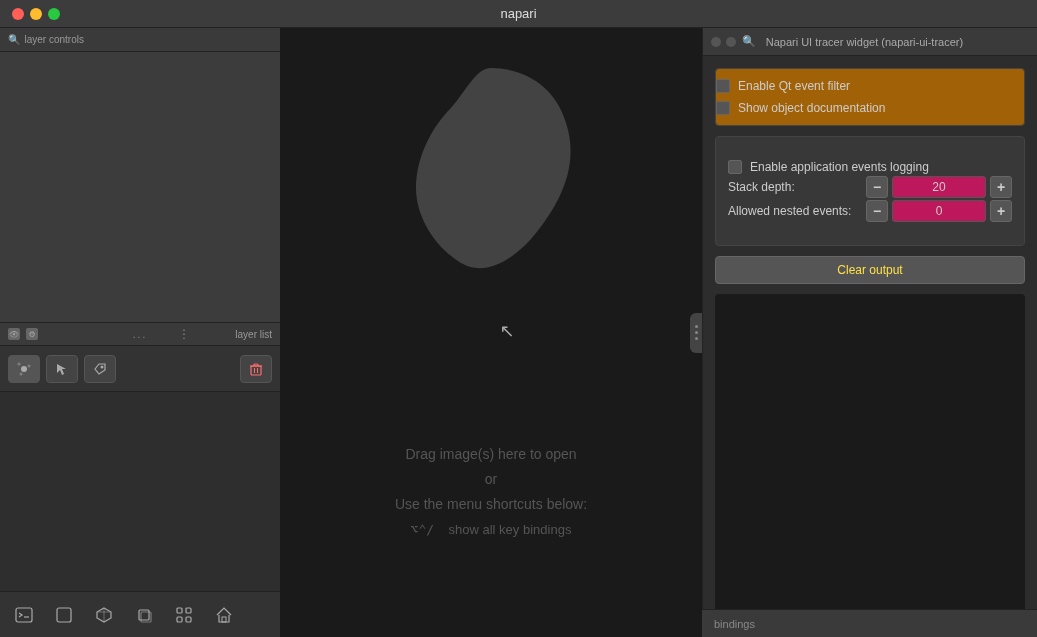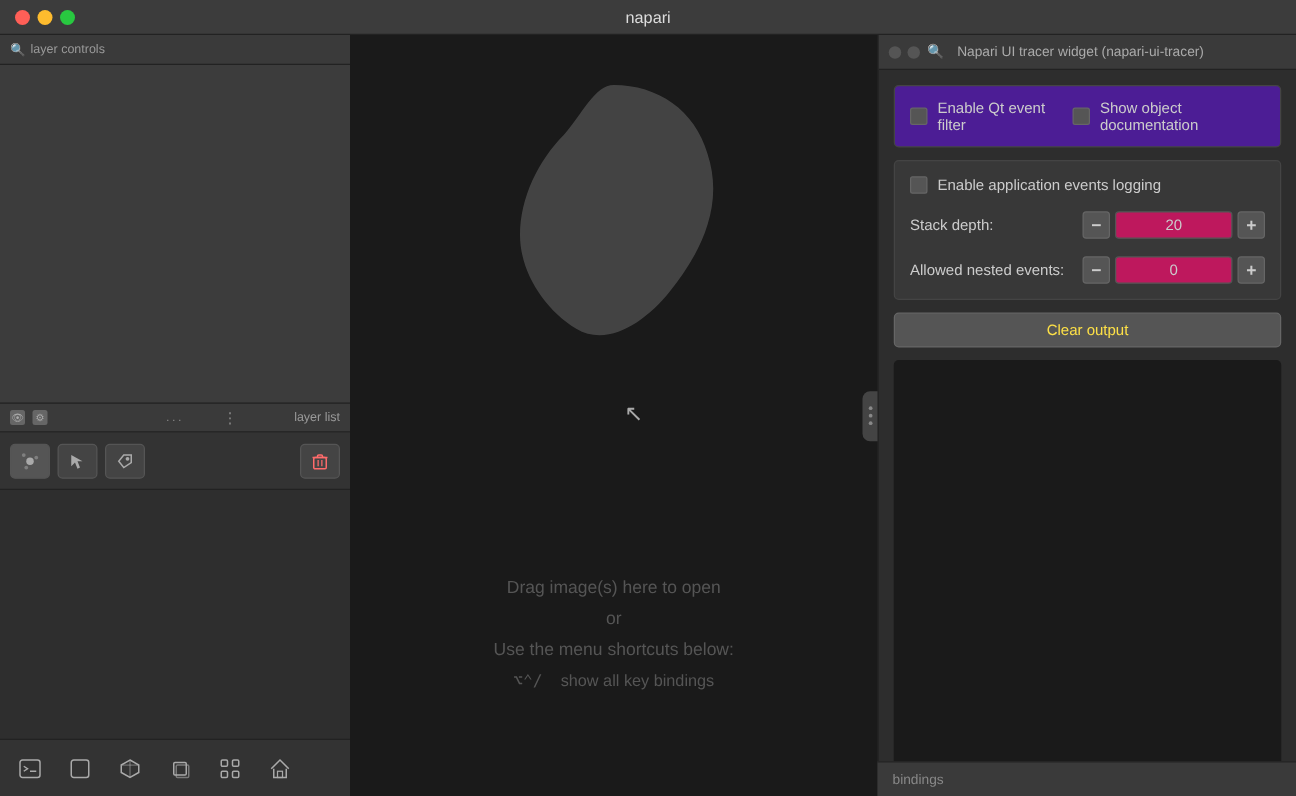--- a/index.html
+++ b/index.html
@@ -209,21 +209,21 @@
     .blob-area {
       position: absolute;
       top: 20px;
       left: 50%;
       transform: translateX(-50%);
     }
 
     
     .drop-text {
       position: absolute;
-      bottom: 80px;
+      bottom: 96px;
       text-align: center;
       color: #555;
       font-size: 14px;
       line-height: 1.8;
     }
     .shortcut-line {
       font-size: 13px;
       color: #555;
     }
     .shortcut-key {
@@ -309,25 +309,26 @@
     .right-content {
       flex: 1;
       display: flex;
       flex-direction: column;
       padding: 12px;
       gap: 10px;
     }
 
     
     .checkbox-group {
-      background: #4c1d95;
+      background: #a16207;
       border: 1px solid #444;
       border-radius: 4px;
-      padding: 10px 12px;
-      display: flex;
+      padding: 10px 0;
+      display: flex;
+      flex-direction: column;
       gap: 8px;
     }
     .checkbox-row {
       display: flex;
       align-items: center;
       gap: 8px;
     }
     .checkbox-input {
       width: 14px; height: 14px;
       background: #555;
@@ -338,24 +339,24 @@
     .checkbox-label {
       font-size: 12px;
       color: #ccc;
     }
 
     
     .logging-group {
       background: #383838;
       border: 1px solid #444;
       border-radius: 4px;
-      padding: 12px 12px;
-      display: flex;
-      flex-direction: column;
-      gap: 14px;
+      padding: 23px 12px;
+      display: flex;
+      flex-direction: column;
+      gap: 2px;
     }
     .field-row {
       display: flex;
       align-items: center;
       gap: 8px;
     }
     .field-label {
       font-size: 12px;
       color: #ccc;
       min-width: 130px;

